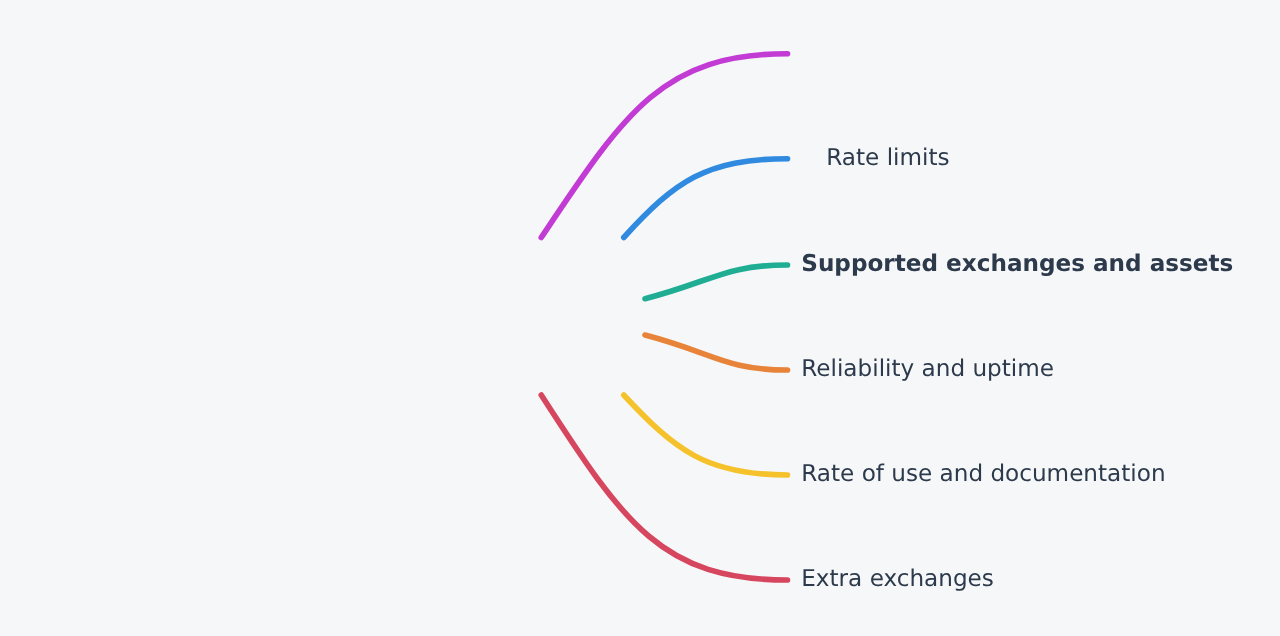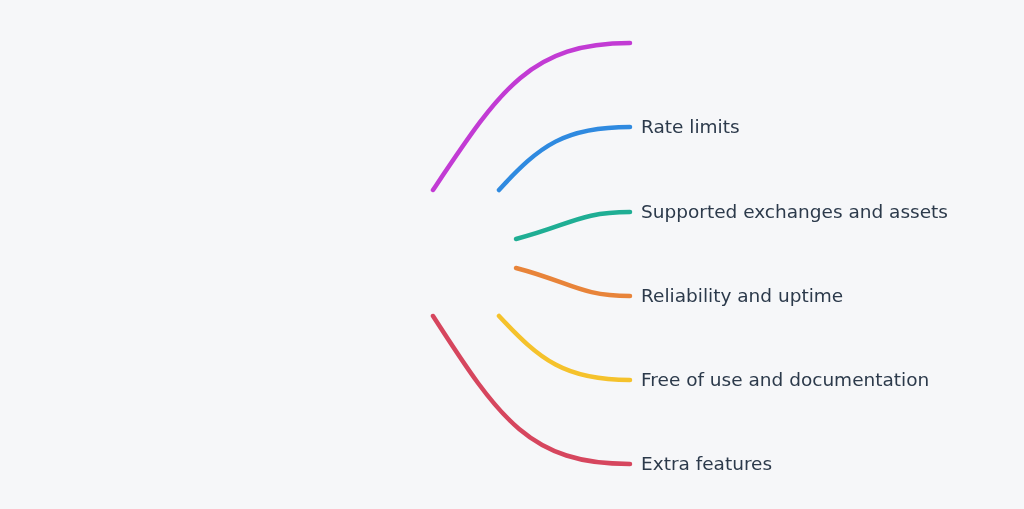--- a/index.html
+++ b/index.html
@@ -55,19 +55,19 @@
   <svg class="branches" viewBox="0 0 1024 509">
     <path d="M 433 190 C 500 90, 530 43, 630 43" fill="none" stroke="#c23bd4" stroke-width="4.5" stroke-linecap="round"></path>
     <path d="M 499 190 C 540 145, 565 127, 630 127" fill="none" stroke="#2f8ae0" stroke-width="4.5" stroke-linecap="round"></path>
     <path d="M 516 239 C 570 225, 580 212, 630 212" fill="none" stroke="#1fae94" stroke-width="4.5" stroke-linecap="round"></path>
     <path d="M 516 268 C 570 282, 580 296, 630 296" fill="none" stroke="#e8843a" stroke-width="4.5" stroke-linecap="round"></path>
     <path d="M 499 316 C 540 360, 565 380, 630 380" fill="none" stroke="#f5c22c" stroke-width="4.5" stroke-linecap="round"></path>
     <path d="M 433 316 C 500 420, 530 464, 630 464" fill="none" stroke="#d6465e" stroke-width="4.5" stroke-linecap="round"></path>
   </svg>
 
 
-  <div class="leaf" style="top:115px;">Rate limits</div>
-  <div class="leaf" style="top:200px;">Supported exchanges and assets</div>
+  <div class="leaf" style="top:115px;margin-left:20px;">Rate limits</div>
+  <div class="leaf" style="top:200px;font-weight:bold;">Supported exchanges and assets</div>
   <div class="leaf" style="top:284px;text-align:right;">Reliability and uptime</div>
-  <div class="leaf" style="top:368px;">Free of use and documentation</div>
-  <div class="leaf" style="top:452px;">Extra features</div>
+  <div class="leaf" style="top:368px;">Rate of use and documentation</div>
+  <div class="leaf" style="top:452px;">Extra exchanges</div>
 
 </div>
 
 </body></html>

